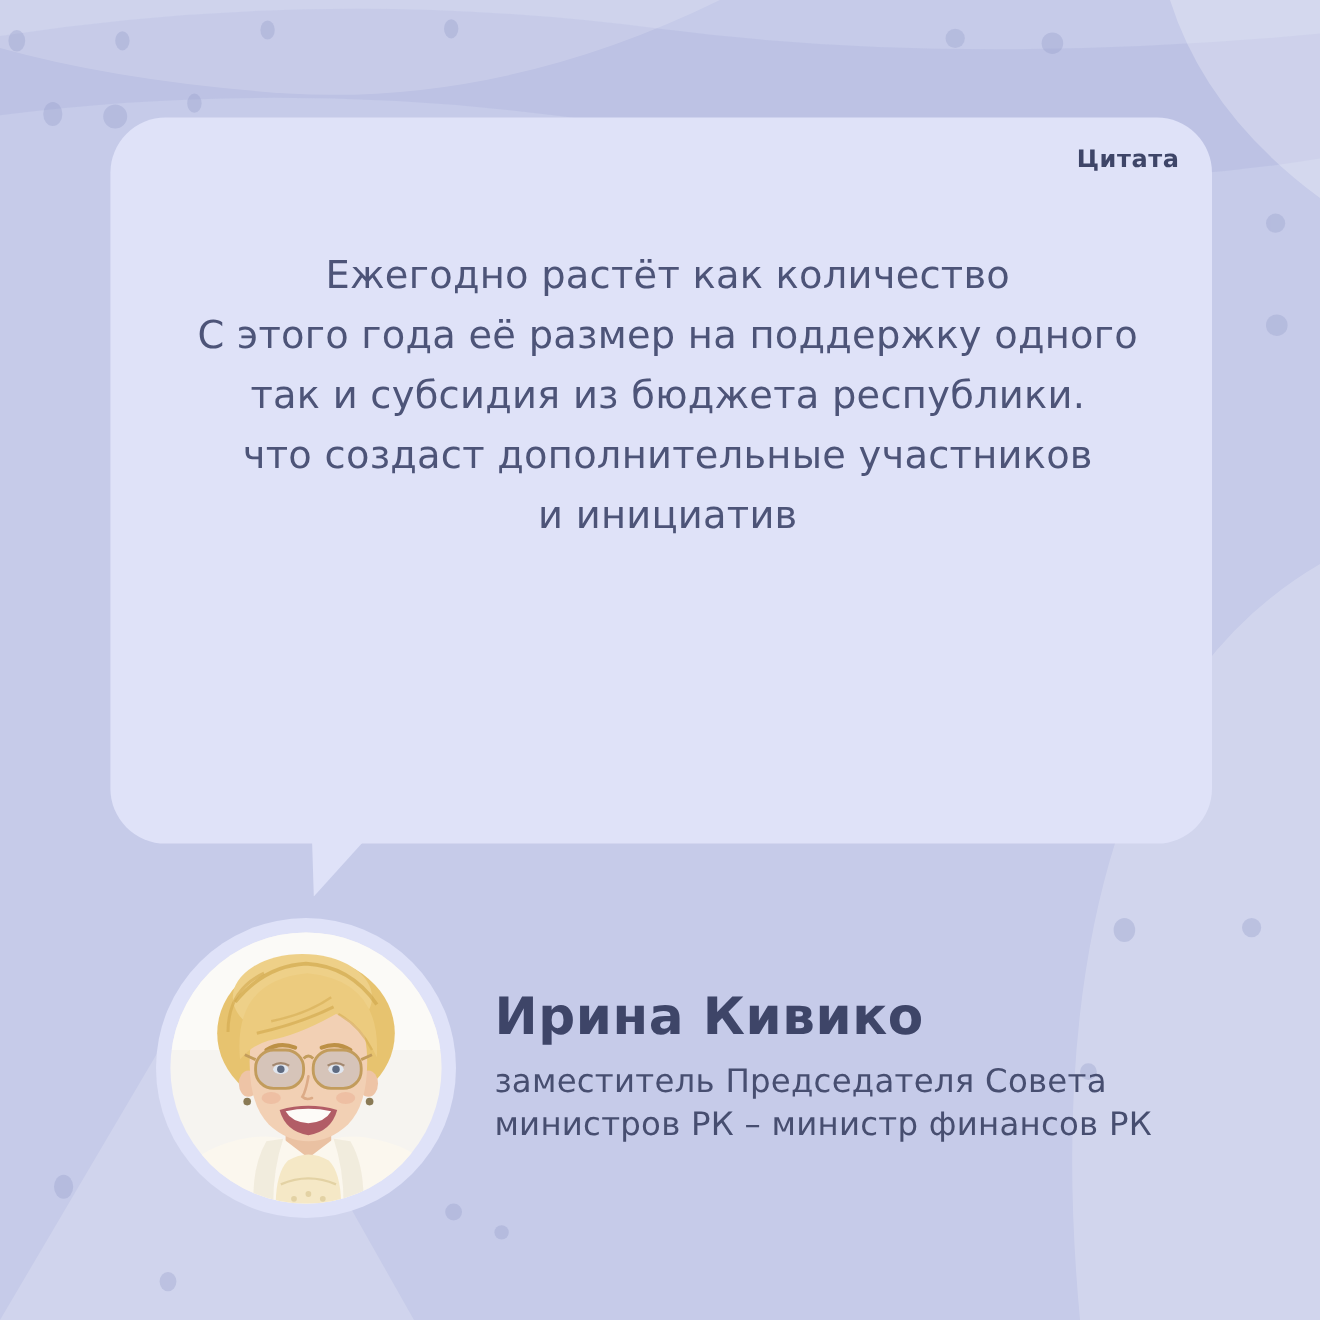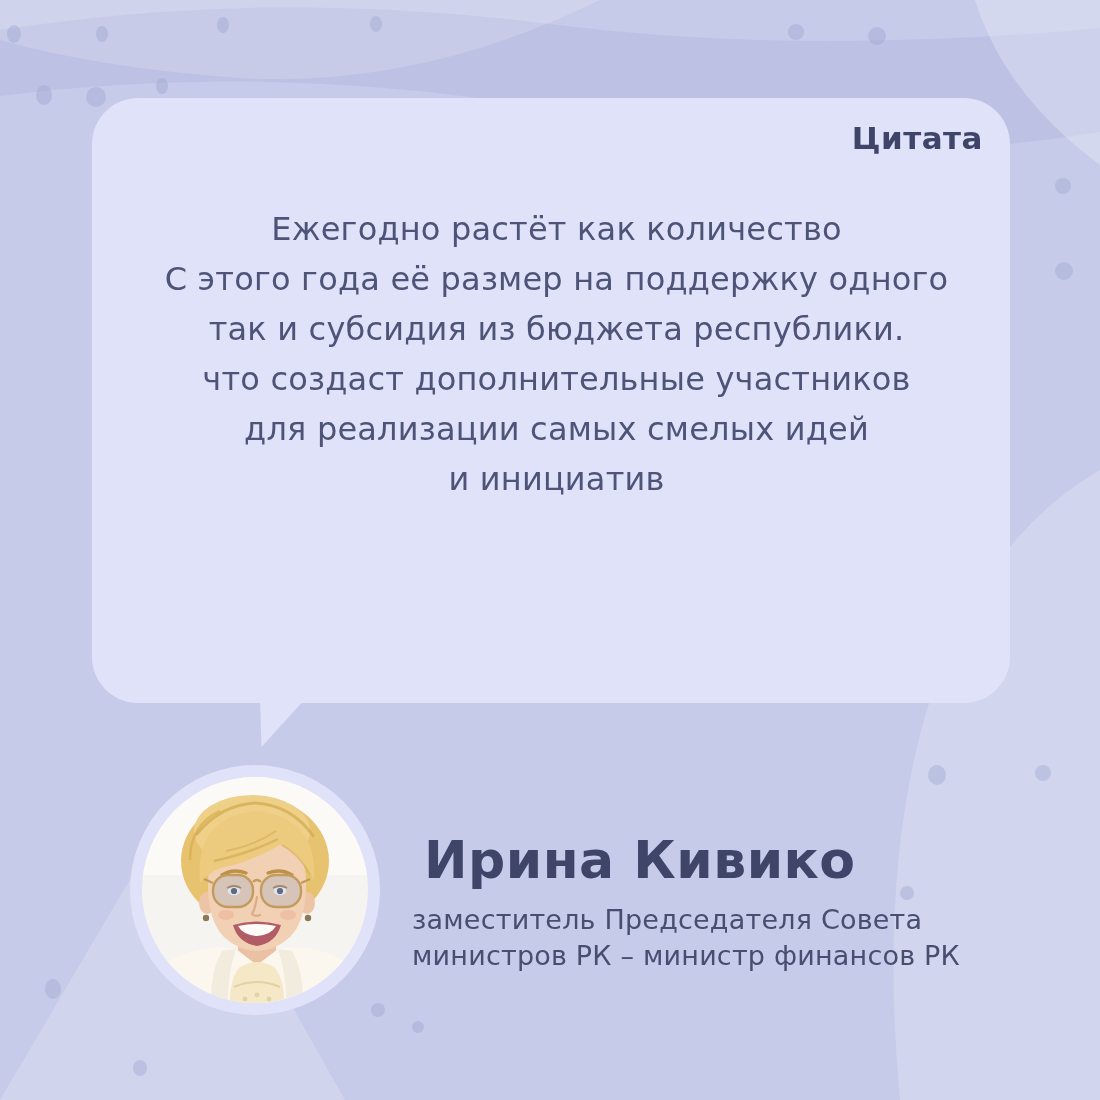--- a/index.html
+++ b/index.html
@@ -18,21 +18,21 @@
   }
   .stage{position:absolute;inset:0;width:1100px;height:1100px;}
   .bg-decor{position:absolute;left:0;top:0;width:1100px;height:1100px;}
 
   .card{
     position:absolute;left:92px;top:98px;width:918px;height:605px;
     background:var(--card);border-radius:46px;
   }
   .card-label{
     position:absolute;top:22px;right:27px;
-    font-size:31px;font-weight:bold;color:var(--heading);
+    font-size:20px;font-weight:bold;color:var(--heading);
     letter-spacing:.5px;
   }
   .quote{
     position:absolute;left:41px;top:106px;right:30px;
     font-size:32px;line-height:50px;color:var(--quote-text);
     letter-spacing:.2px;font-weight:normal;text-align:center;
   }
   .quote p{margin:0;white-space:nowrap;}
   .tail{
     position:absolute;left:255px;top:699px;width:50px;height:48px;
@@ -42,21 +42,21 @@
 
   .avatar{
     position:absolute;left:130px;top:765px;width:250px;height:250px;margin:0;
   }
   .avatar svg{display:block;width:250px;height:250px;}
 
   .person{
     position:absolute;left:412px;top:818px;width:620px;
   }
   .person-name{
-    margin:12px;font-size:52px;line-height:60px;font-weight:bold;
+    margin:0;font-size:43px;line-height:60px;font-weight:bold;
     color:var(--heading);letter-spacing:.5px;white-space:nowrap;
   }
   .person-role{
     margin:6px 0 0 0;font-size:27px;line-height:36px;
     color:var(--subtitle);letter-spacing:.2px;
   }
   .person-role p{margin:0;white-space:nowrap;}
 </style>
 </head>
 <body>
@@ -91,21 +91,20 @@
     </g>
   </svg>
 
   <section class="card">
     <div class="card-label">Цитата</div>
     <div class="quote">
       <p>Ежегодно растёт как количество</p>
       <p>С этого года её размер на поддержку одного</p>
       <p>так и субсидия из бюджета республики.</p>
       <p>что создаст дополнительные участников</p>
-      <p>для реализации самых смелых идей</p>
       <p>и инициатив</p>
     </div>
   </section>
   <div class="tail"></div>
 
   <figure class="avatar">
     <svg viewBox="0 0 250 250" xmlns="http://www.w3.org/2000/svg">
       <defs>
         <clipPath id="photoClip">
             <circle cx="125" cy="125" r="113"></circle>

